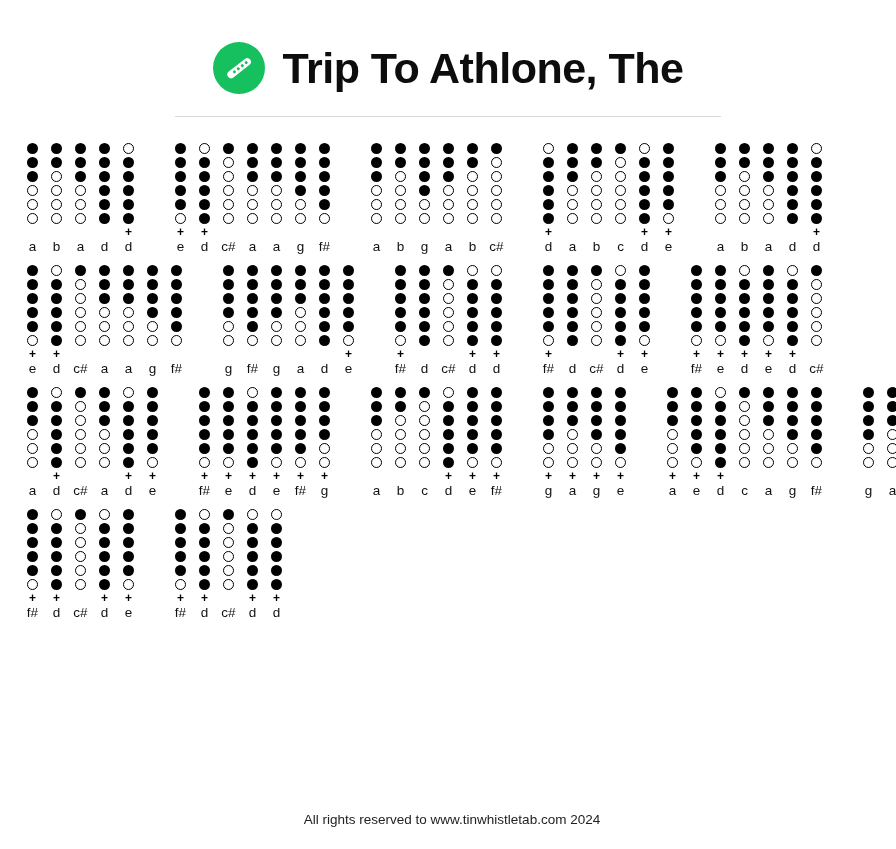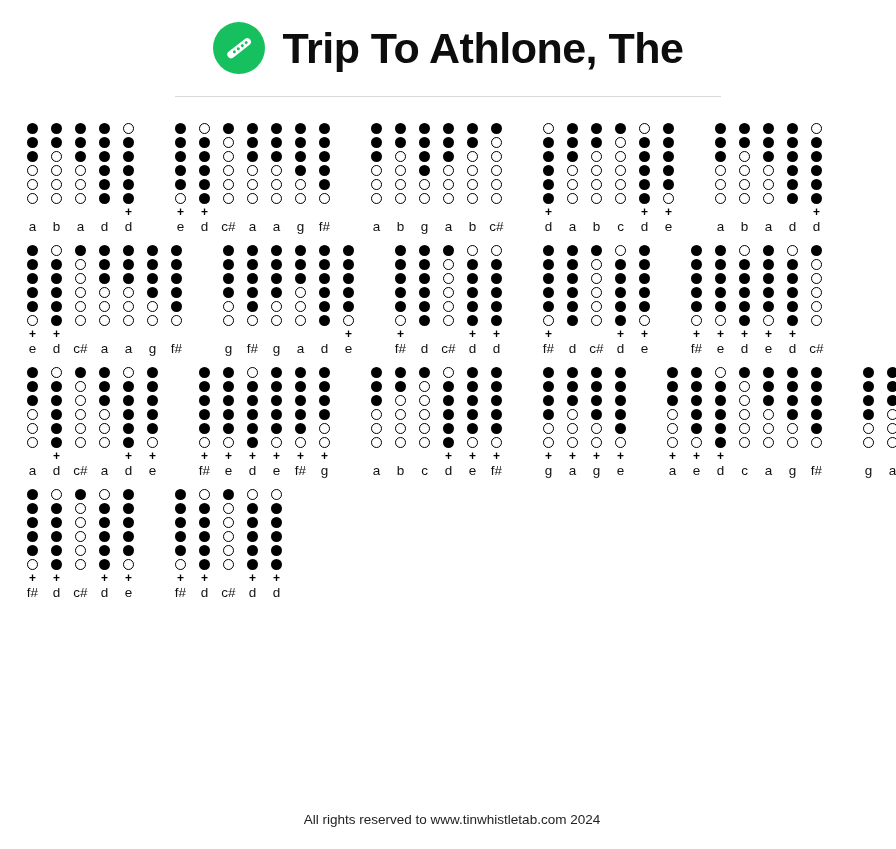--- a/index.html
+++ b/index.html
@@ -16,21 +16,21 @@
   }
   .page {
     width: 896px;
     height: 849px;
     position: relative;
     box-sizing: border-box;
   }
 
   
   .header {
-    padding-top: 22px;
+    padding-top: 42px;
     display: flex;
     align-items: center;
     justify-content: center;
     gap: 18px;
   }
   .logo {
     width: 52px;
     height: 52px;
     border-radius: 50%;
     background: #16c05f;

